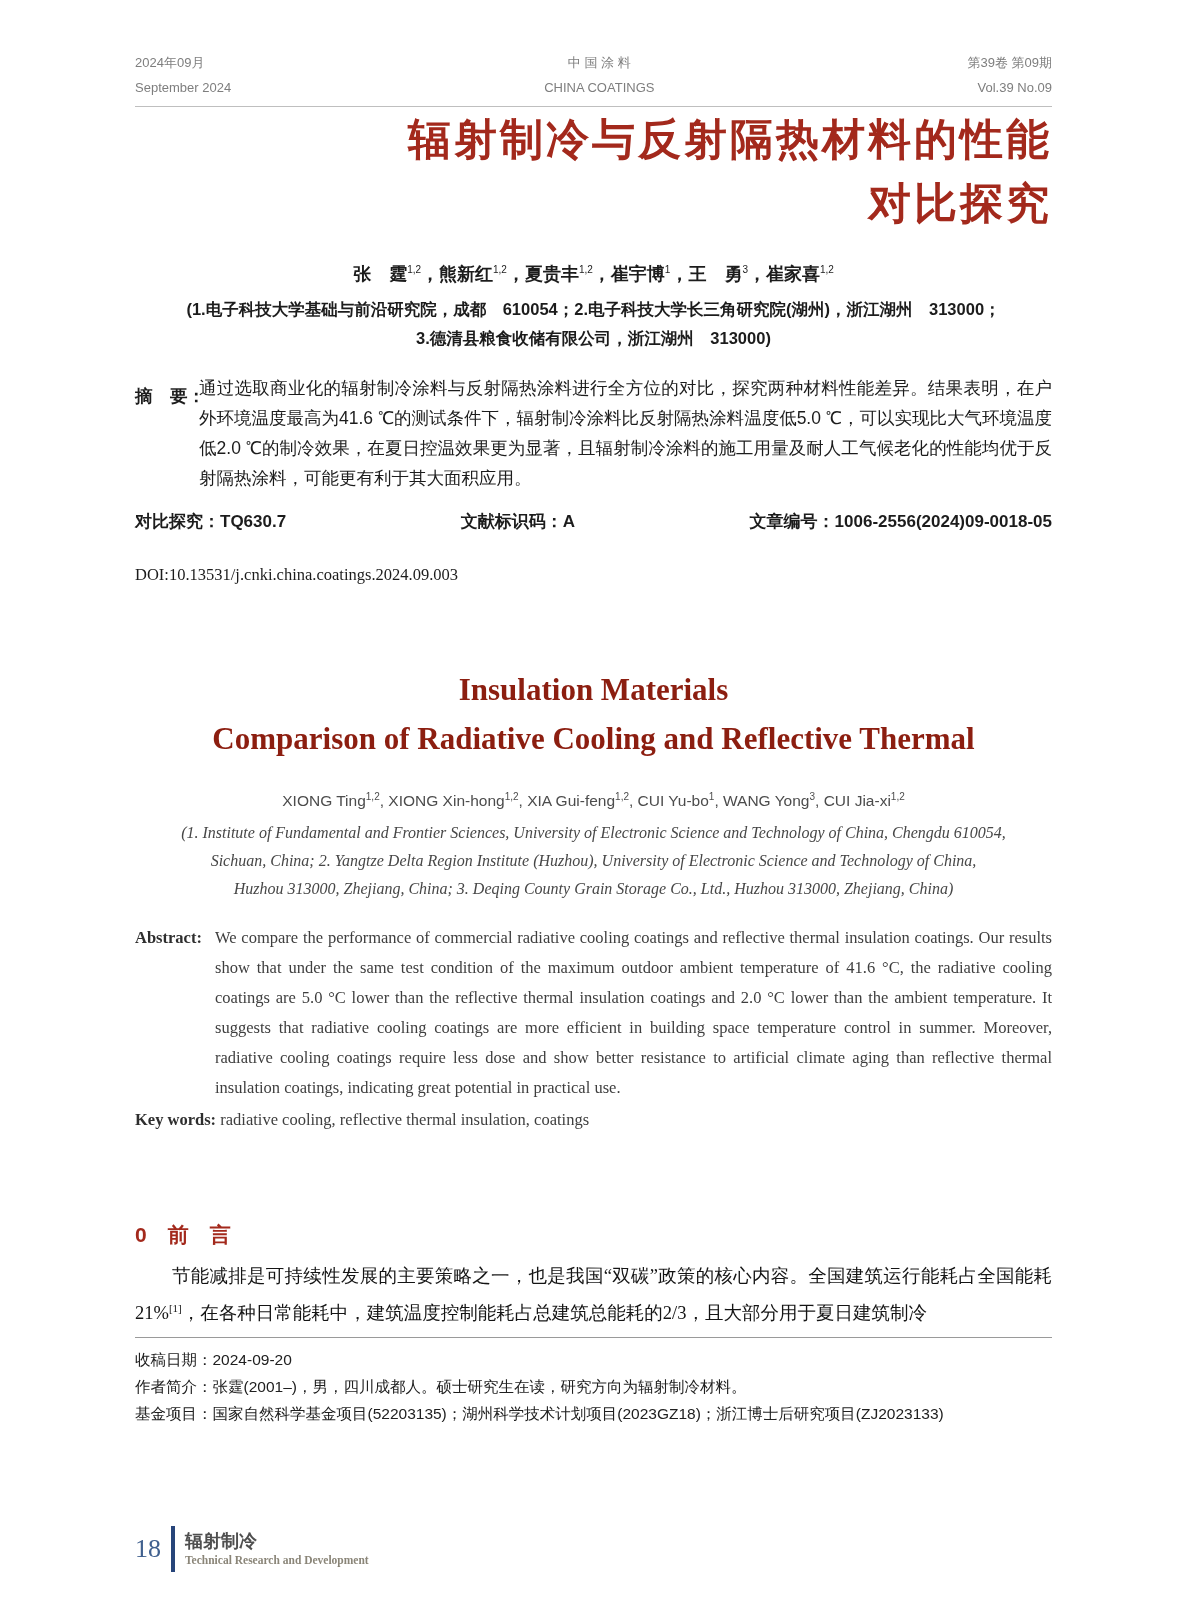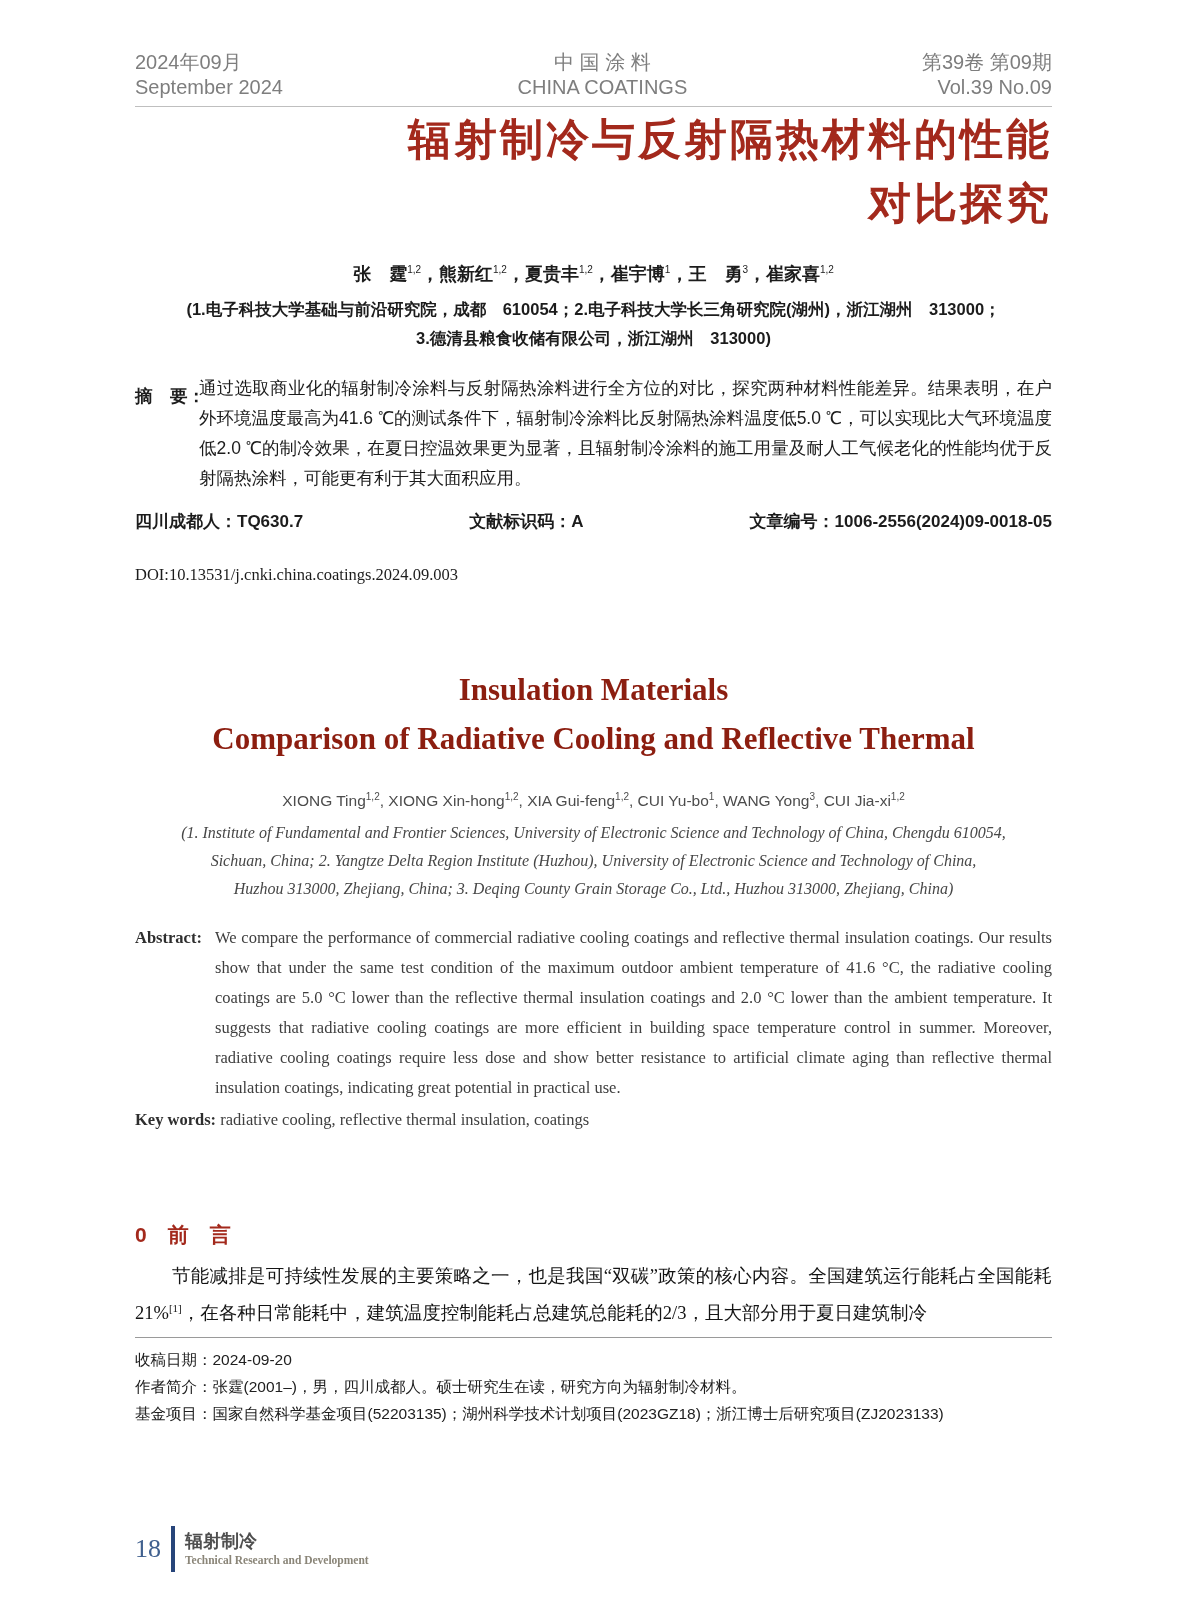--- a/index.html
+++ b/index.html
@@ -11,21 +11,21 @@
     background:#fff;
     overflow:hidden;
     font-family:"Liberation Sans", sans-serif;
     color:#1c1c1c;
   }
   .content { padding:50px 135px 0 135px; }
 
   
   .jheader {
     display:flex; justify-content:space-between; align-items:flex-start;
-    color:var(--header-gray); font-size:20px; line-height:25px;
+    color:var(--header-gray); font-size:13px; line-height:25px;
     padding-bottom:6px;
     border-bottom:1.5px solid #bfbfbf;
     gap:7px;
   }
   .jheader .col { white-space:nowrap; }
   .jheader .center { text-align:center; }
   .jheader .right { text-align:right; }
 
   
   .title-cn {
@@ -192,21 +192,21 @@
       <div>(1.电子科技大学基础与前沿研究院，成都　610054；2.电子科技大学长三角研究院(湖州)，浙江湖州　313000；</div>
       <div>3.德清县粮食收储有限公司，浙江湖州　313000)</div>
     </div>
 
     <div class="abstract-cn">
       <span class="label">摘　要：</span>
       <span>通过选取商业化的辐射制冷涂料与反射隔热涂料进行全方位的对比，探究两种材料性能差异。结果表明，在户外环境温度最高为41.6 ℃的测试条件下，辐射制冷涂料比反射隔热涂料温度低5.0 ℃，可以实现比大气环境温度低2.0 ℃的制冷效果，在夏日控温效果更为显著，且辐射制冷涂料的施工用量及耐人工气候老化的性能均优于反射隔热涂料，可能更有利于其大面积应用。</span>
     </div>
 
     <div class="meta-row">
-      <span>四川成都人：TQ630.7</span>
+      <span>对比探究：TQ630.7</span>
       <span class="mid">文献标识码：A</span>
       <span>文章编号：1006-2556(2024)09-0018-05</span>
     </div>
     <div class="doi-line">DOI:10.13531/j.cnki.china.coatings.2024.09.003</div>
 
     <h2 class="title-en">
       <span style="display:block">Insulation Materials</span>
       <span style="display:block">Comparison of Radiative Cooling and Reflective Thermal</span>
     </h2>
 

